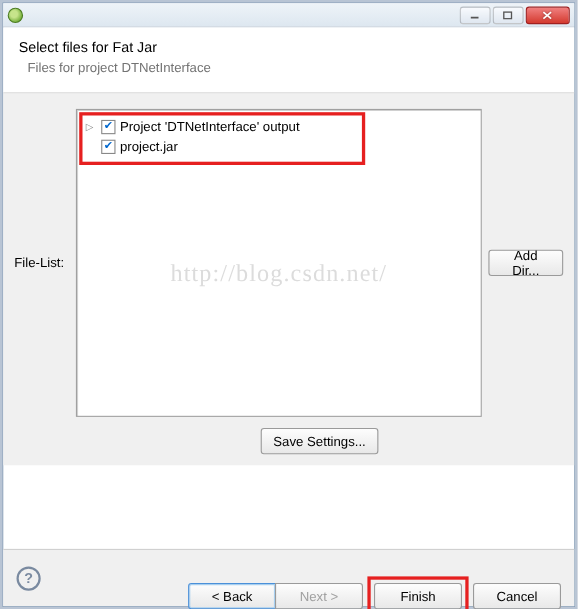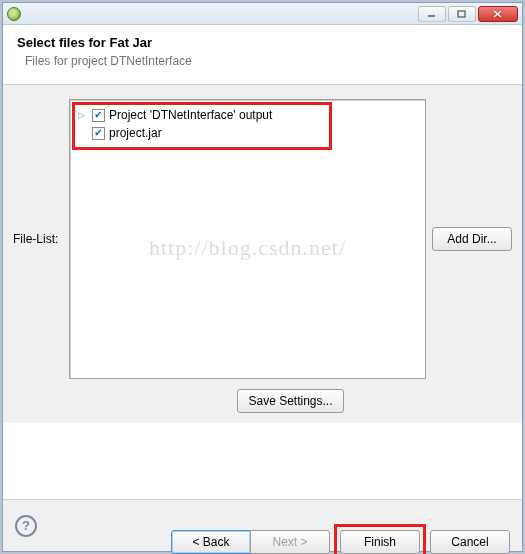--- a/index.html
+++ b/index.html
@@ -54,21 +54,21 @@
   }
   .win-btn.close svg { filter: drop-shadow(0 0 1px rgba(0,0,0,0.4)); }
   .header {
     background:#fff;
     padding: 10px 14px 16px 14px;
     border-bottom: 1px solid #d0d0d0;
   }
   .header h1 {
     margin:0 0 4px 0;
     font-size:13px;
-    font-weight:bold;
+    font-weight:normal;
     color:#000;
   }
   .header p {
     margin:0 0 0 8px;
     color:#737373;
   }
   .content {
     background:#f0f0f0;
     padding: 14px 10px 10px 10px;
     position:relative;
@@ -114,21 +114,21 @@
     font-size:10px; color:#0066cc;
     line-height:1;
   }
   .hl-red {
     position:absolute;
     border:3px solid #e62020;
     pointer-events:none;
   }
   .rightcol {
     display:flex; flex-direction:column; gap:6px;
-    width:80px;
+    width:68px;
   }
   .btn {
     height:24px;
     background: linear-gradient(to bottom, #fdfdfd, #e8e8e8);
     border:1px solid #9a9a9a;
     border-radius:3px;
     padding:0 10px;
     font-family: inherit; font-size:12px;
     color:#000;
     display:inline-flex; align-items:center; justify-content:center;

